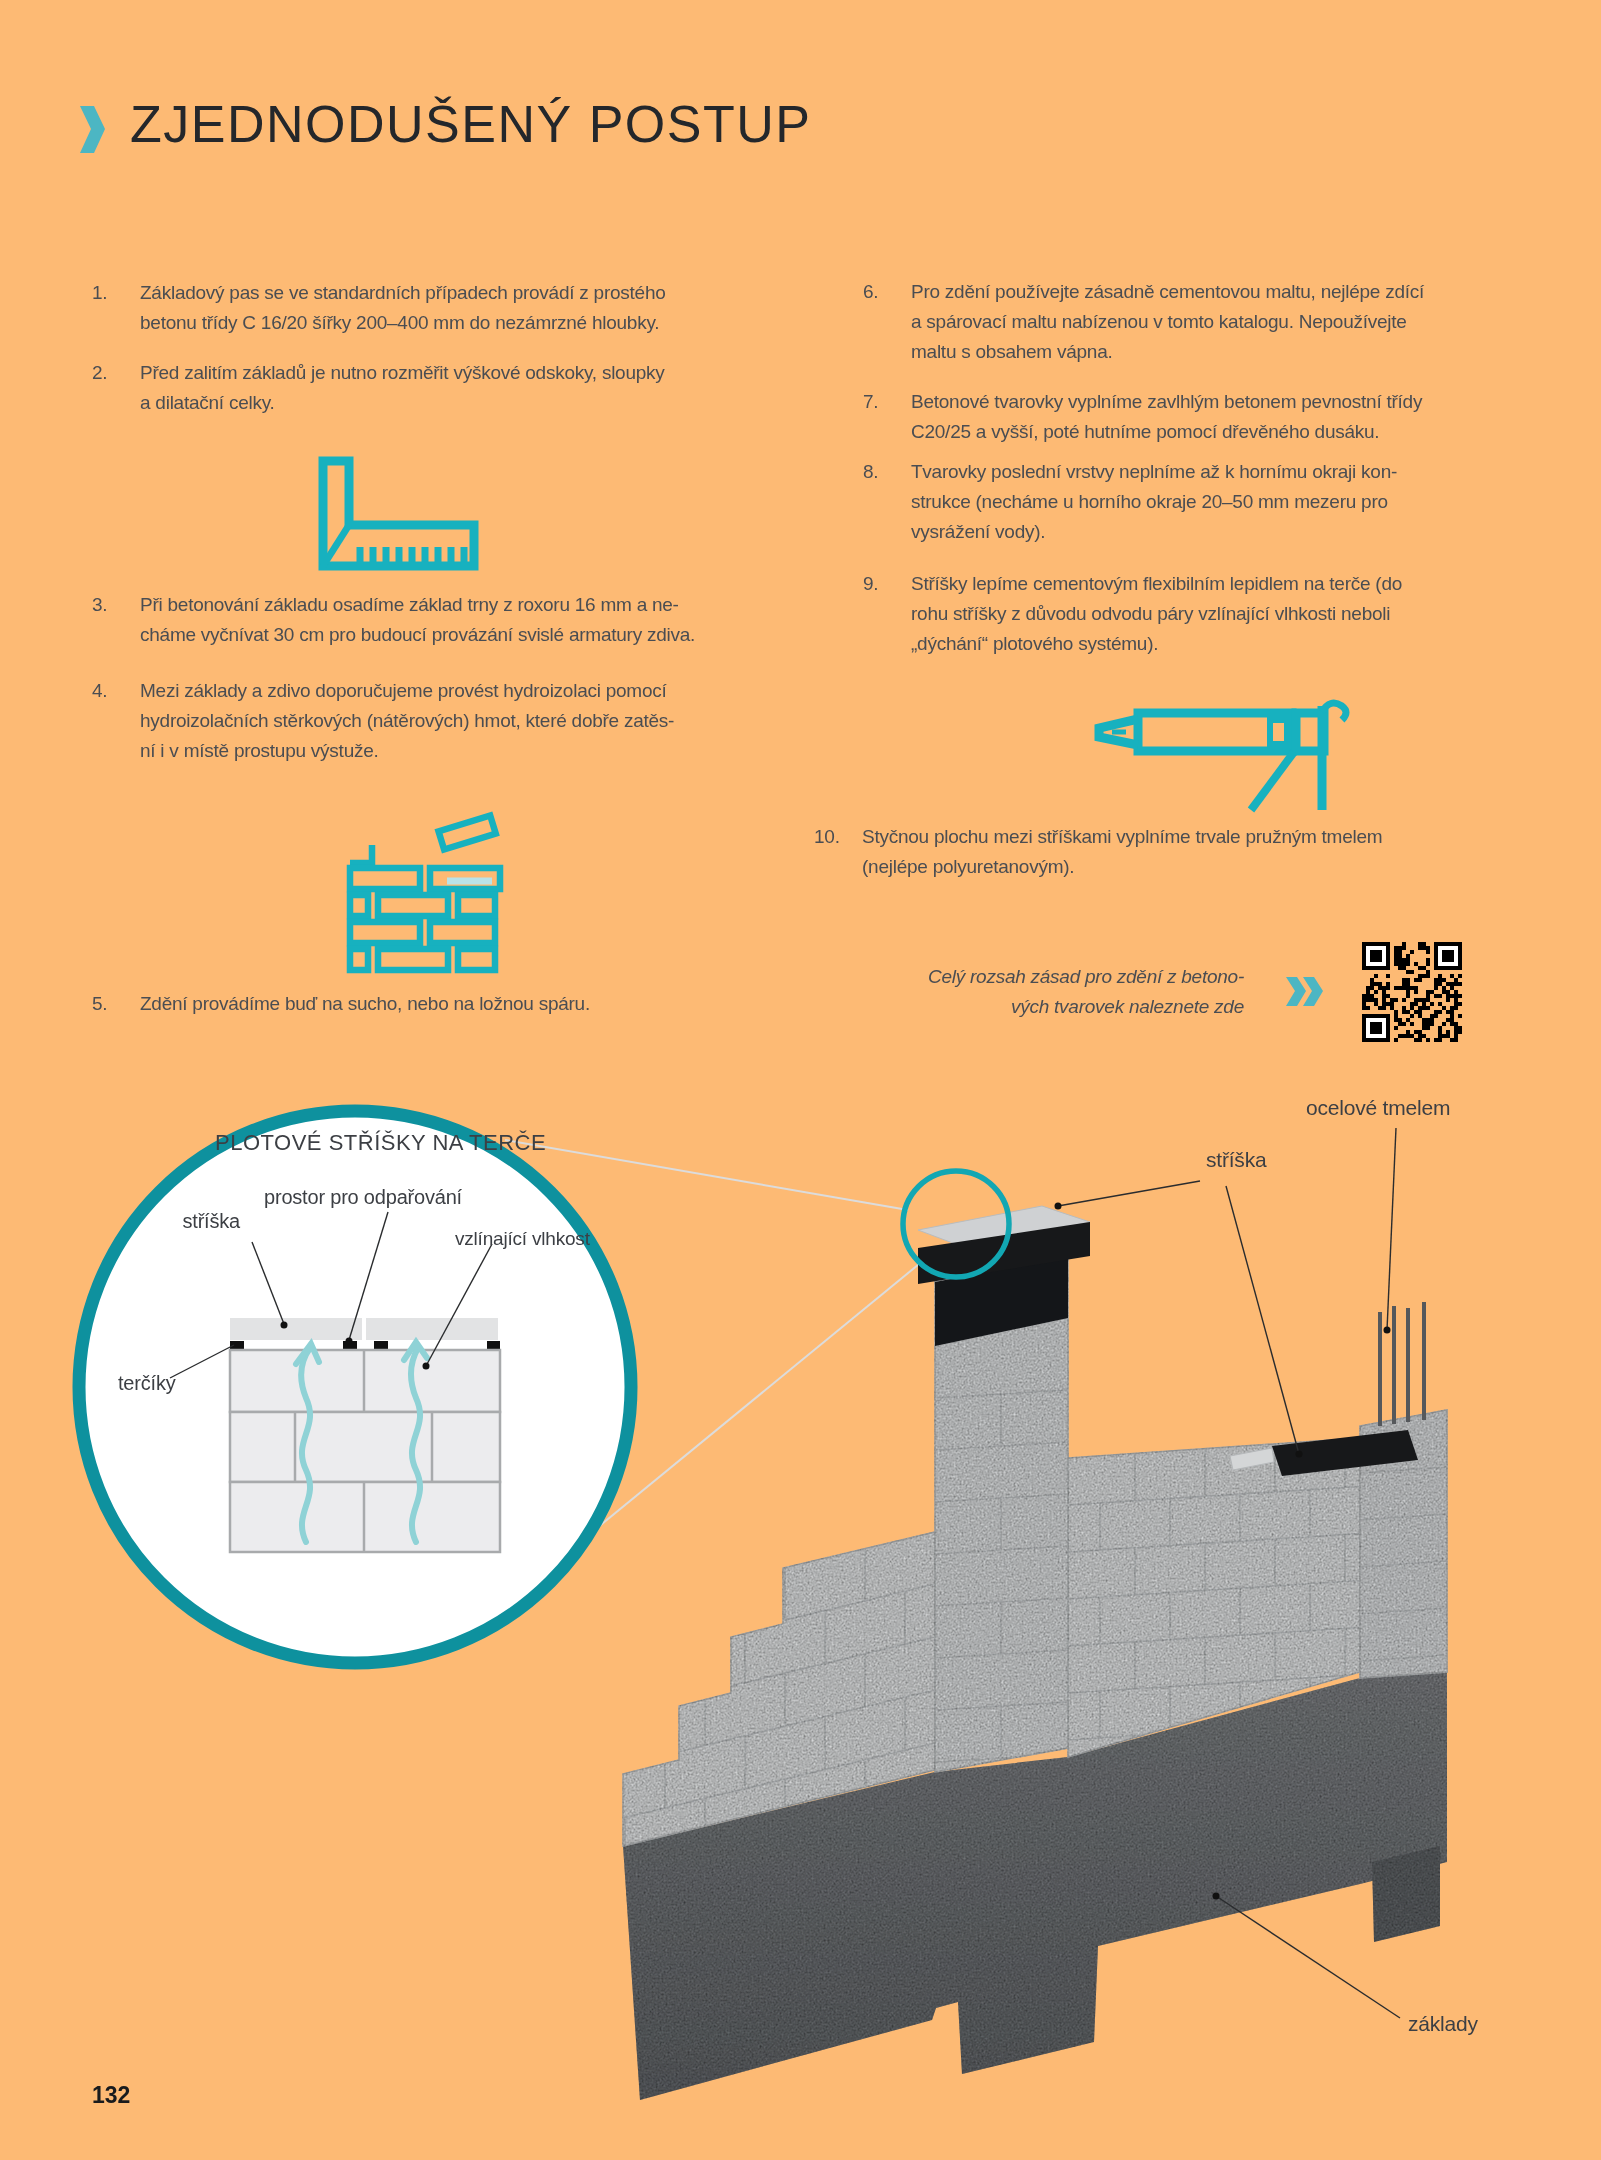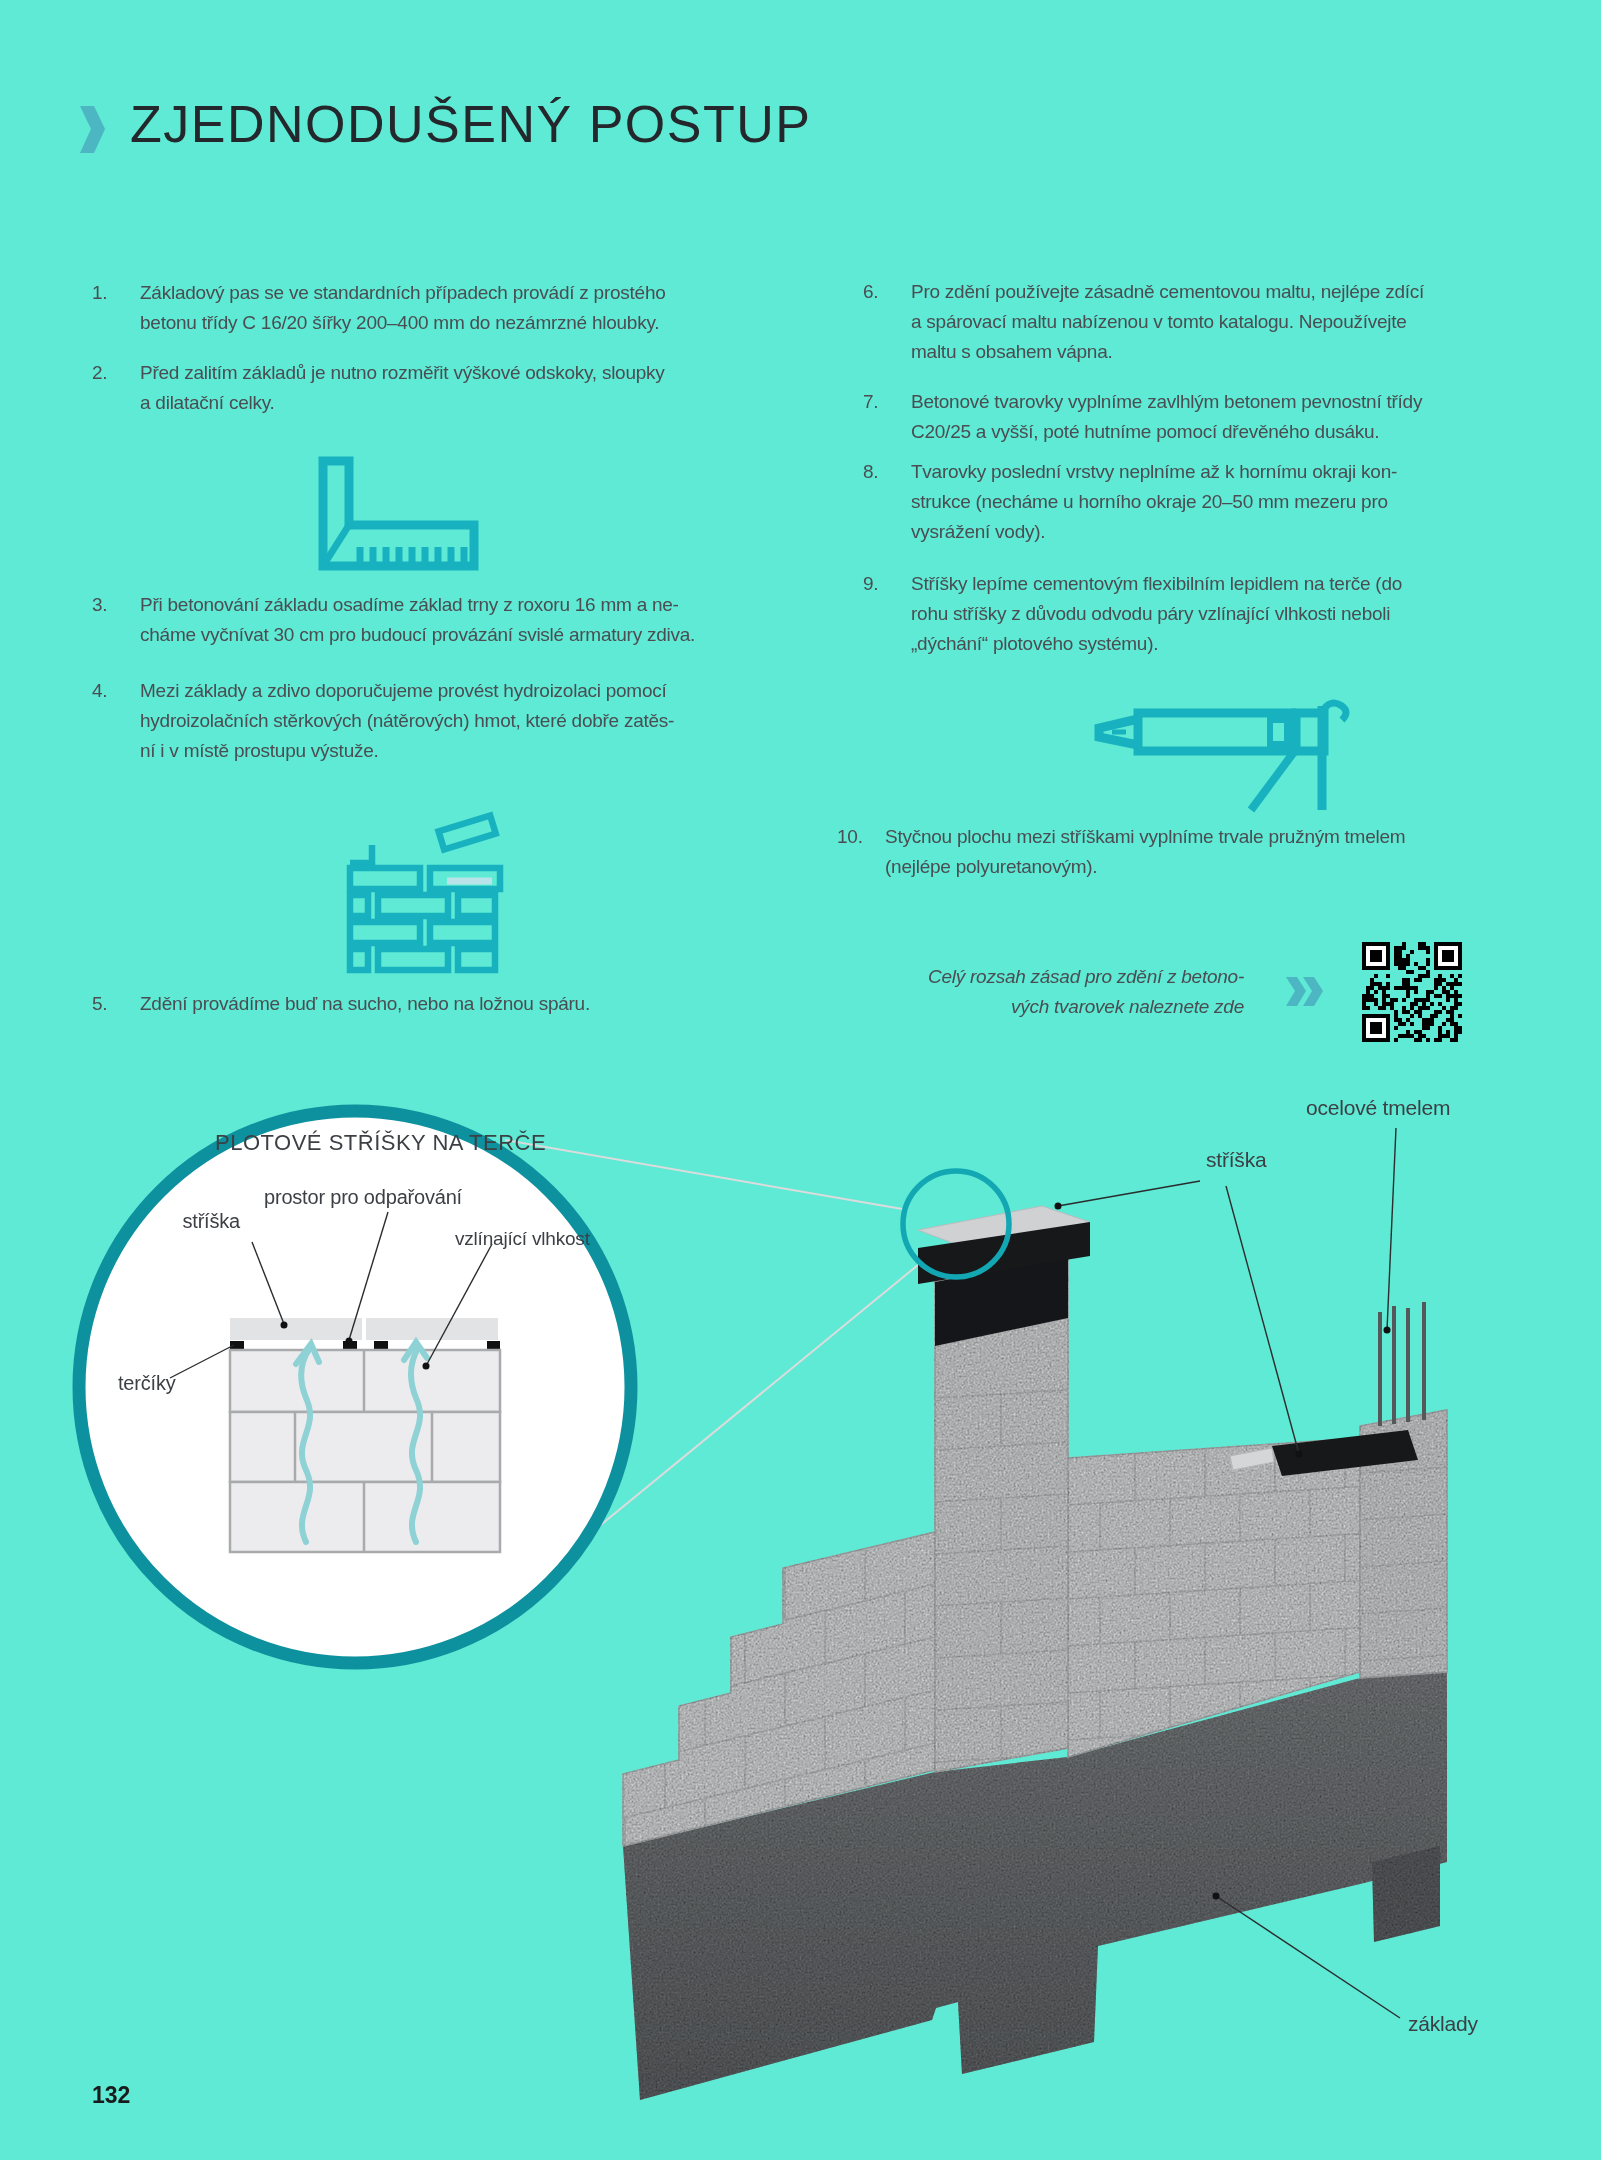--- a/index.html
+++ b/index.html
@@ -1,16 +1,16 @@
 <!DOCTYPE html>
 <html><head>
 <meta charset="utf-8">
 <style>
   html,body{margin:0;padding:0;background:#ffffff;}
-  #page{position:relative;width:1601px;height:2160px;background:#5eead4;overflow:hidden;
+  #page{position:relative;width:1601px;height:2160px;background:#fdba74;overflow:hidden;
         font-family:"Liberation Sans",sans-serif;color:#4a4d52;}
   #gfx{position:absolute;left:0;top:0;width:1601px;height:2160px;}
   .abs{position:absolute;}
   .title-line{font-size:52px;letter-spacing:1.5px;font-weight:300;color:#24272b;white-space:nowrap;}
   .step{position:absolute;display:flex;}
   .step-num{width:48px;flex:none;font-size:19px;line-height:30px;letter-spacing:-0.2px;}
   .step-text{font-size:19px;line-height:30px;letter-spacing:-0.25px;white-space:pre-line;width:620px;}
   .qr-caption{font-size:19px;line-height:30px;letter-spacing:-0.25px;text-align:right;white-space:pre-line;}
   .diagram-label{font-size:20px;letter-spacing:-0.2px;color:#3c3f44;white-space:nowrap;}
   .circle-title{font-size:22px;letter-spacing:0.5px;color:#3c3f44;text-align:center;white-space:nowrap;}
@@ -535,21 +535,21 @@
   <div class="step-text">Tvarovky poslední vrstvy neplníme až k hornímu okraji kon-
 strukce (necháme u horního okraje 20–50 mm mezeru pro
 vysrážení vody).</div>
 </div>
 <div class="step" style="left:863px;top:569px;">
   <div class="step-num">9.</div>
   <div class="step-text">Stříšky lepíme cementovým flexibilním lepidlem na terče (do
 rohu stříšky z důvodu odvodu páry vzlínající vlhkosti neboli
 „dýchání“ plotového systému).</div>
 </div>
-<div class="step" style="left:837px;top:822px;">
+<div class="step" style="left:814px;top:822px;">
   <div class="step-num">10.</div>
   <div class="step-text">Styčnou plochu mezi stříškami vyplníme trvale pružným tmelem
 (nejlépe polyuretanovým).</div>
 </div>
 
 <div class="abs qr-caption" style="left:884px;top:962px;width:360px;font-style:italic;">Celý rozsah zásad pro zdění z betono-
 vých tvarovek naleznete zde</div>
 
 <div class="abs circle-title" style="left:215px;top:1130px;width:300px;">PLOTOVÉ STŘÍŠKY NA TERČE</div>
 <div class="abs diagram-label" style="left:148px;top:1210px;width:92px;text-align:right;">stříška</div>

